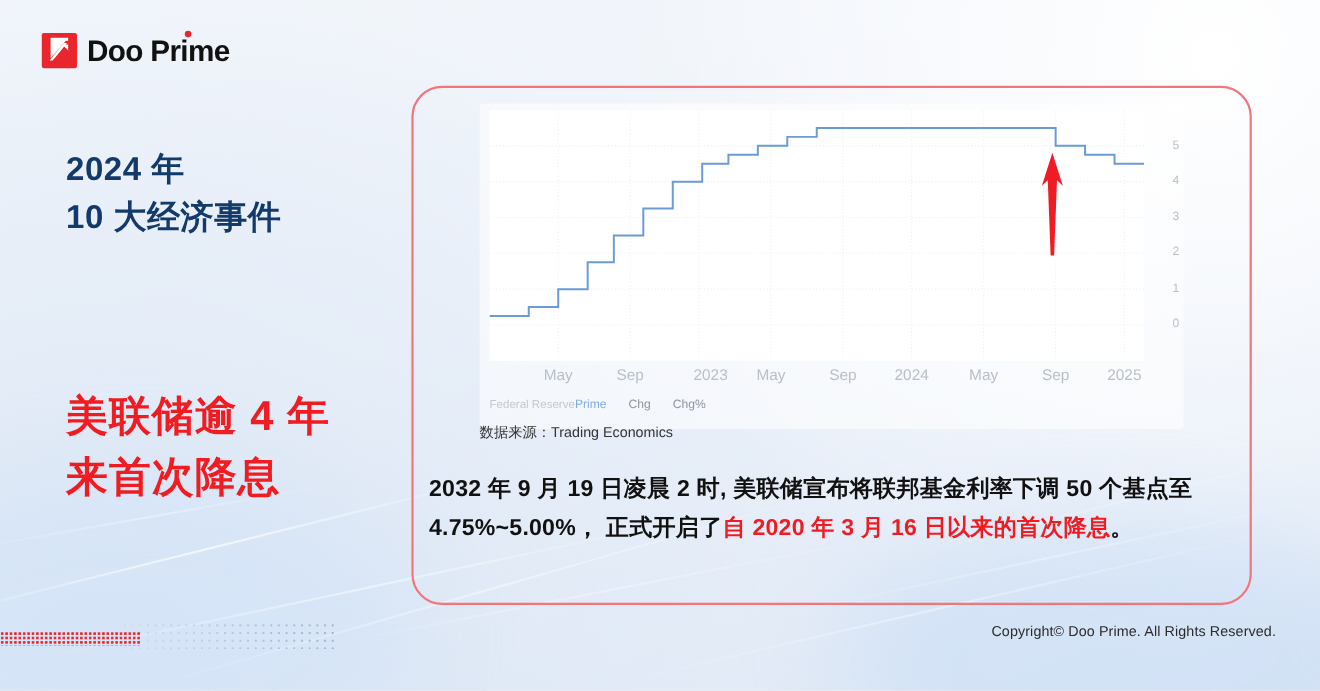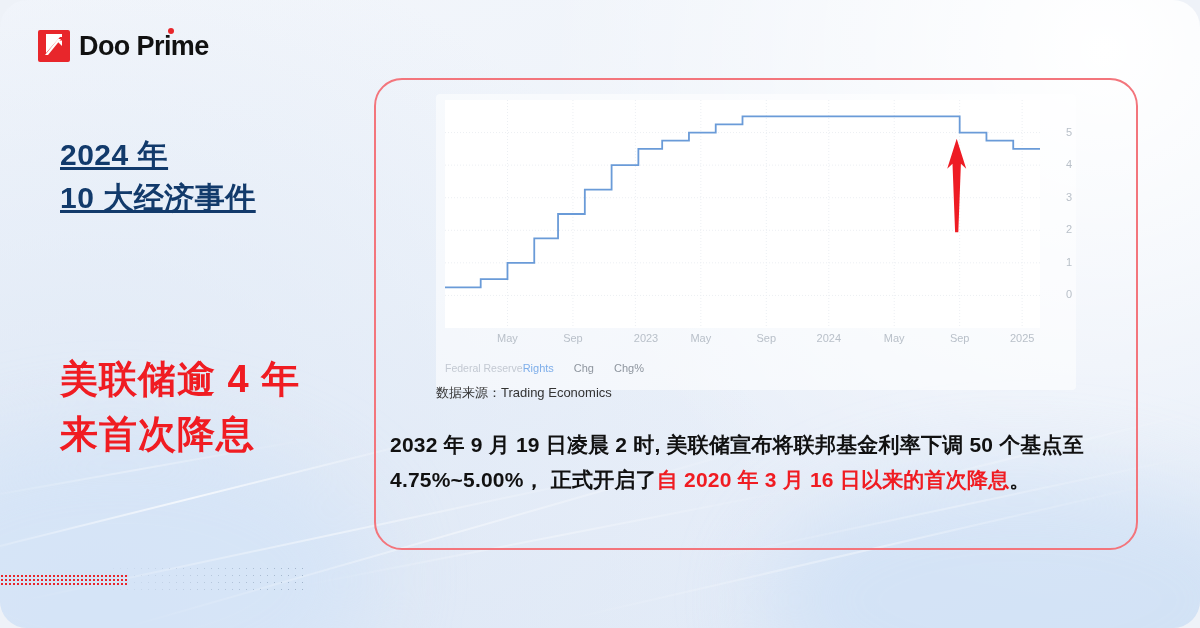--- a/index.html
+++ b/index.html
@@ -8,21 +8,20 @@
     font-family:"Liberation Sans","DejaVu Sans",sans-serif;
     background:#eef2f8;
   }
   #stage{
     position:relative;width:1200px;height:628px;
     background:
       radial-gradient(circle at 92% 8%, #ffffff 0%, rgba(255,255,255,0) 45%),
       radial-gradient(circle at 8% 100%, #dbe6f5 0%, rgba(219,230,245,0) 55%),
       linear-gradient(160deg,#f3f6fb 0%,#eef3fa 42%,#e6edf8 72%,#dfe9f6 100%);
     overflow:hidden;
-    border-radius:27px;
   }
   
   .streaks{position:absolute;inset:0;pointer-events:none;overflow:hidden;}
   .streak{position:absolute;background:linear-gradient(90deg,rgba(255,255,255,0) 0%,rgba(255,255,255,.85) 50%,rgba(255,255,255,0) 100%);height:2px;transform-origin:left center;}
   .s1{left:-60px;top:560px;width:520px;transform:rotate(-14deg);opacity:.85}
   .s2{left:20px;top:600px;width:640px;transform:rotate(-12deg);opacity:.55}
   .s3{left:120px;top:628px;width:700px;transform:rotate(-16deg);opacity:.5}
   .s4{left:560px;top:620px;width:620px;transform:rotate(-13deg);opacity:.45}
   .s5{left:700px;top:560px;width:520px;transform:rotate(-12deg);opacity:.35}
   .s6{left:-40px;top:500px;width:360px;transform:rotate(-10deg);opacity:.4}
@@ -36,21 +35,21 @@
   .logo{position:absolute;left:38px;top:30px;display:flex;align-items:center;gap:9px;}
   .logo-mark{width:32px;height:32px;background:#e8262b;position:relative;border-radius:2px;}
   .logo-mark .bolt{position:absolute;left:6px;top:4px;width:20px;height:24px;}
   .logo-text{font-size:27px;font-weight:bold;letter-spacing:-.6px;color:#111;position:relative;line-height:1;}
   .logo-dot{position:absolute;width:6px;height:6px;border-radius:50%;background:#e8262b;right:35px;top:-2px;}
 
   
   .title-blue{
     position:absolute;left:60px;top:134px;
     color:#123a6b;font-size:30px;font-weight:bold;line-height:1.42;
-    letter-spacing:.5px;white-space:pre-line;text-decoration:underline;
+    letter-spacing:.5px;white-space:pre-line;
   }
   .title-red{
     position:absolute;left:60px;top:352px;
     color:#f01c22;font-size:38px;font-weight:bold;line-height:1.45;
     letter-spacing:1px;white-space:pre-line;
   }
 
   
   .dots-grey{
     position:absolute;left:110px;top:565px;width:195px;height:25px;
@@ -70,21 +69,21 @@
     position:absolute;left:374px;top:78px;width:760px;height:468px;
     border:2px solid #f3757c;border-radius:28px;background:transparent;
   }
   
   .chart-wrap{position:absolute;left:60px;top:14px;width:640px;height:296px;}
   .chart-panel{position:absolute;left:0;top:0;width:640px;height:296px;background:rgba(255,255,255,.55);border-radius:4px;}
   .plot{position:absolute;left:9px;top:6px;width:595px;height:228px;background:#ffffff;}
   .ylabels{position:absolute;right:0;top:0;width:30px;height:240px;}
   .ylabel{position:absolute;right:4px;font-size:11px;color:#b9c0c9;line-height:1;}
   .xlabels{position:absolute;left:9px;top:238px;width:632px;height:18px;}
-  .xlabel{position:absolute;font-size:11px;color:#b9c0c9;transform:translateX(-50%);}
+  .xlabel{position:absolute;font-size:14px;color:#b9c0c9;transform:translateX(-50%);}
   .chart-foot{position:absolute;left:9px;top:268px;width:628px;display:flex;justify-content:flex-start;align-items:center;}
   .src-label{font-size:10.5px;color:#c3c9d2;}
   .tabs{display:flex;gap:20px;}
   .tab{font-size:11px;color:#8e959e;}
   .tab.active{color:#7eaeea;}
 
   .data-src{
     position:absolute;left:60px;top:304px;font-size:13px;color:#333;
   }
 
@@ -186,30 +185,31 @@
             <div class="xlabel" style="left: 321.3px;">Sep</div>
             <div class="xlabel" style="left: 383.775px;">2024</div>
             <div class="xlabel" style="left: 449.225px;">May</div>
             <div class="xlabel" style="left: 514.675px;">Sep</div>
             <div class="xlabel" style="left: 577.15px;">2025</div>
           </div>
 
         <div class="chart-foot">
           <div class="src-label">Federal Reserve</div>
           <div class="tabs" id="chart-tabs">
-              <div class="tab active">Rights</div>
+              <div class="tab active">Prime</div>
               <div class="tab">Chg</div>
               <div class="tab">Chg%</div>
             </div>
         </div>
 
       </div>
     </div>
 
     <div class="data-src">数据来源：Trading Economics</div>
 
     <div class="body-text">
       <span>2032 年 9 月 19 日凌晨 2 时, 美联储宣布将联邦基金利率下调 50 个基点至 4.75%~5.00%， 正式开启了</span><span class="red">自 2020 年 3 月 16 日以来的首次降息</span><span>。</span>
     </div>
   </div>
 
+  <div class="copyright">Copyright© Doo Prime. All Rights Reserved.</div>
 
 </div>
 
 </body></html>

